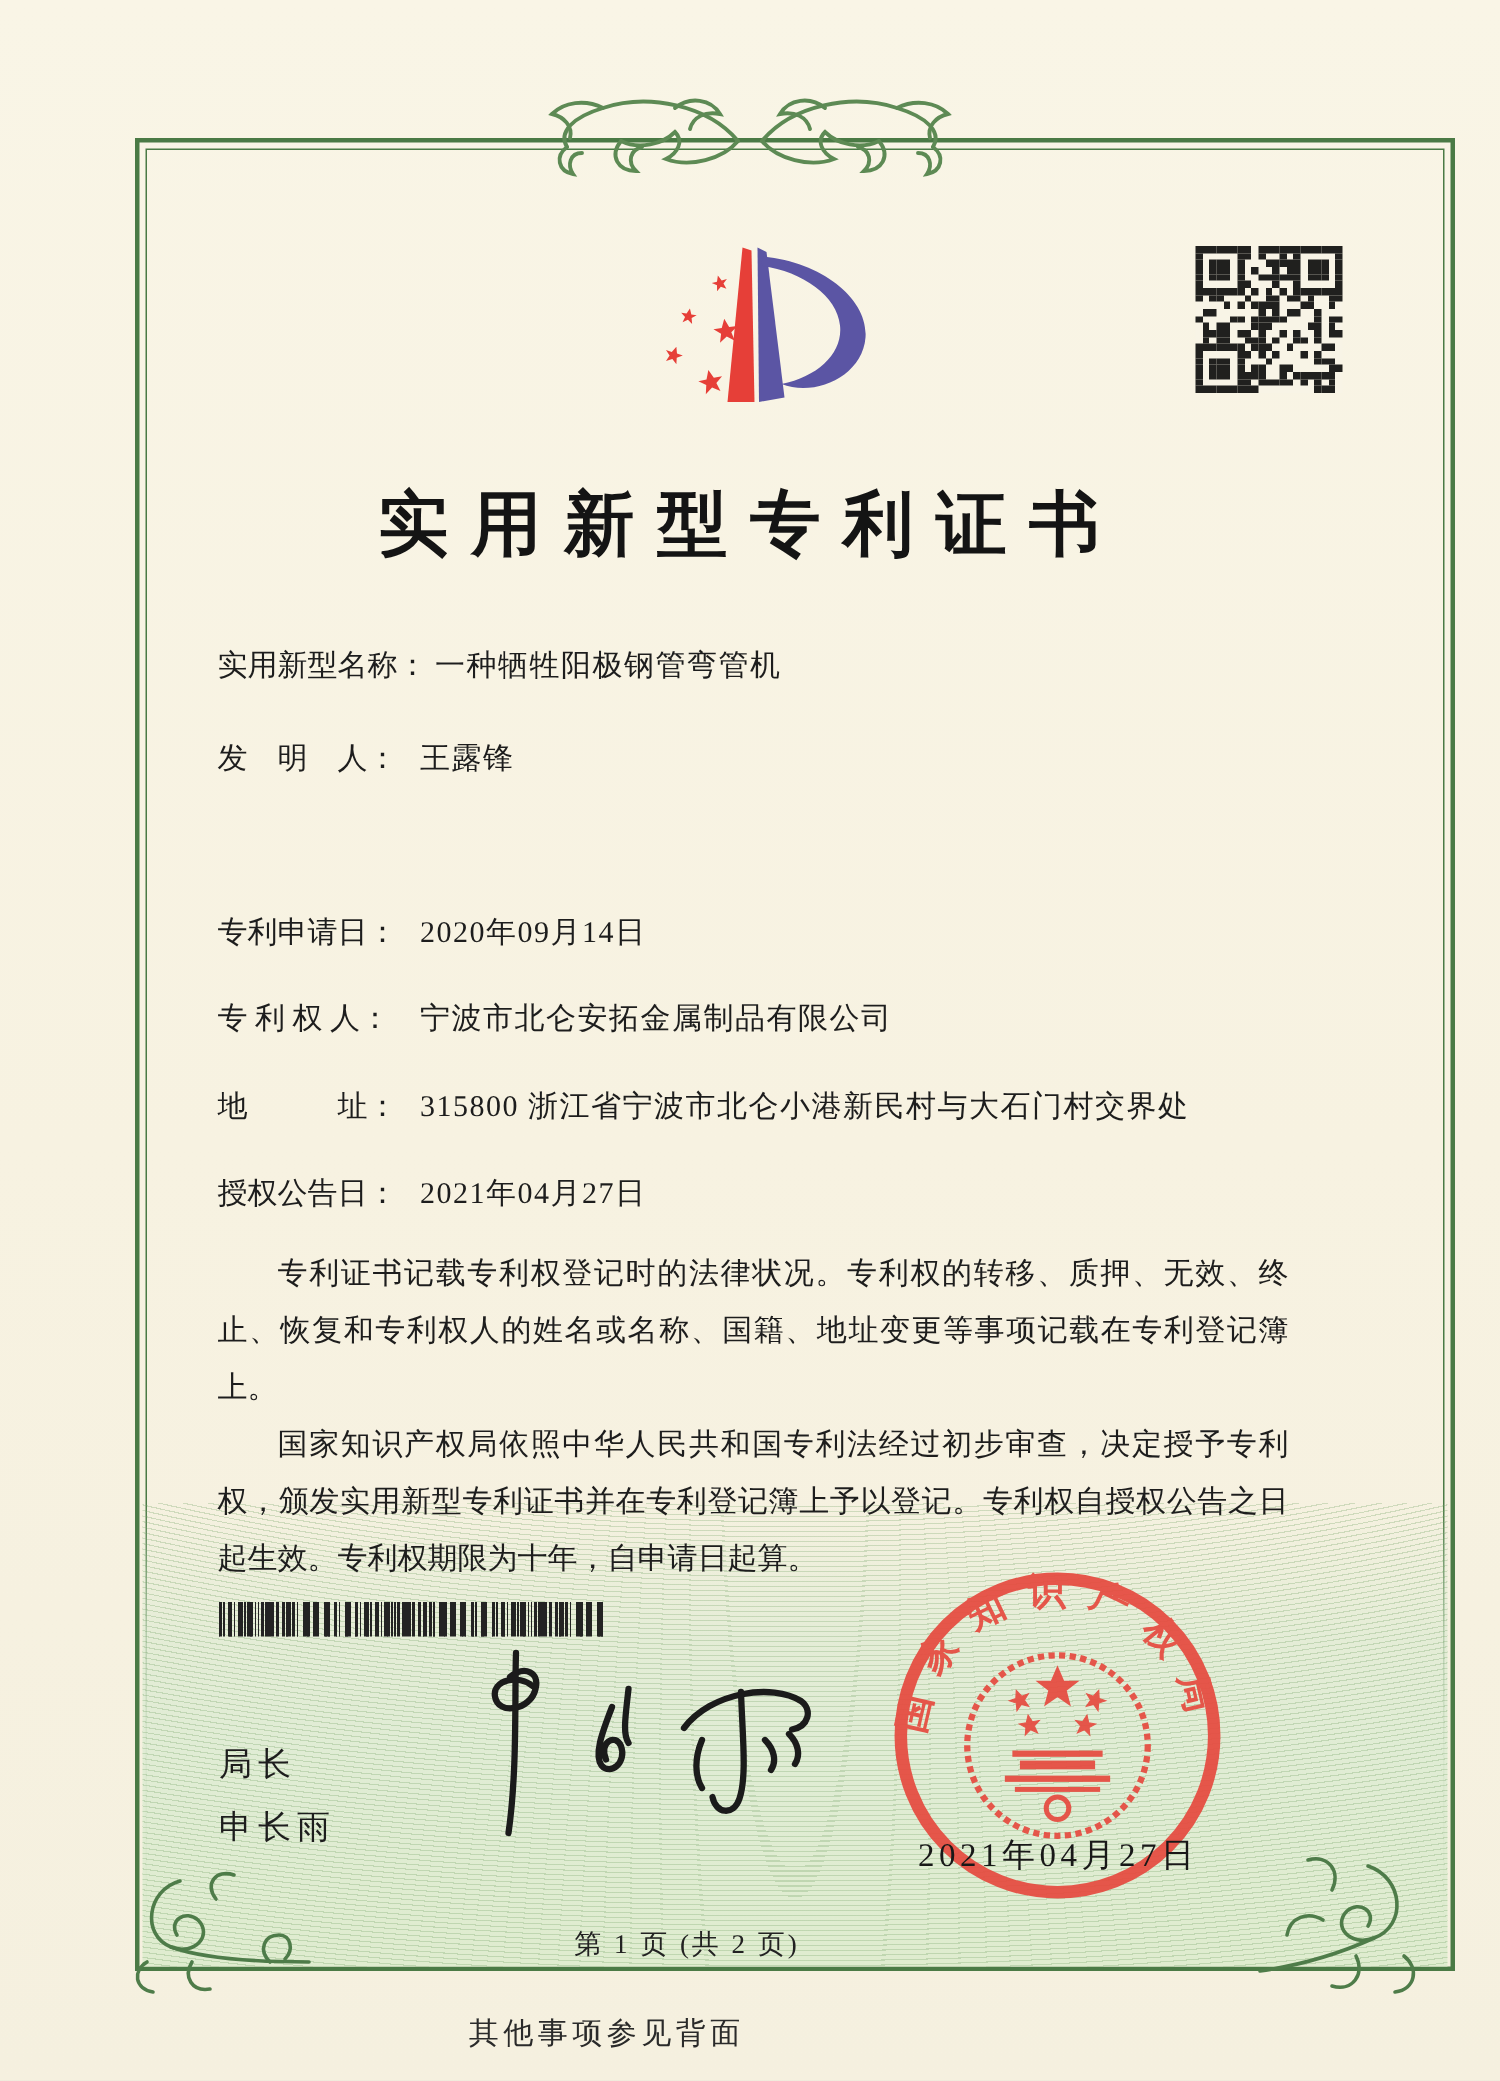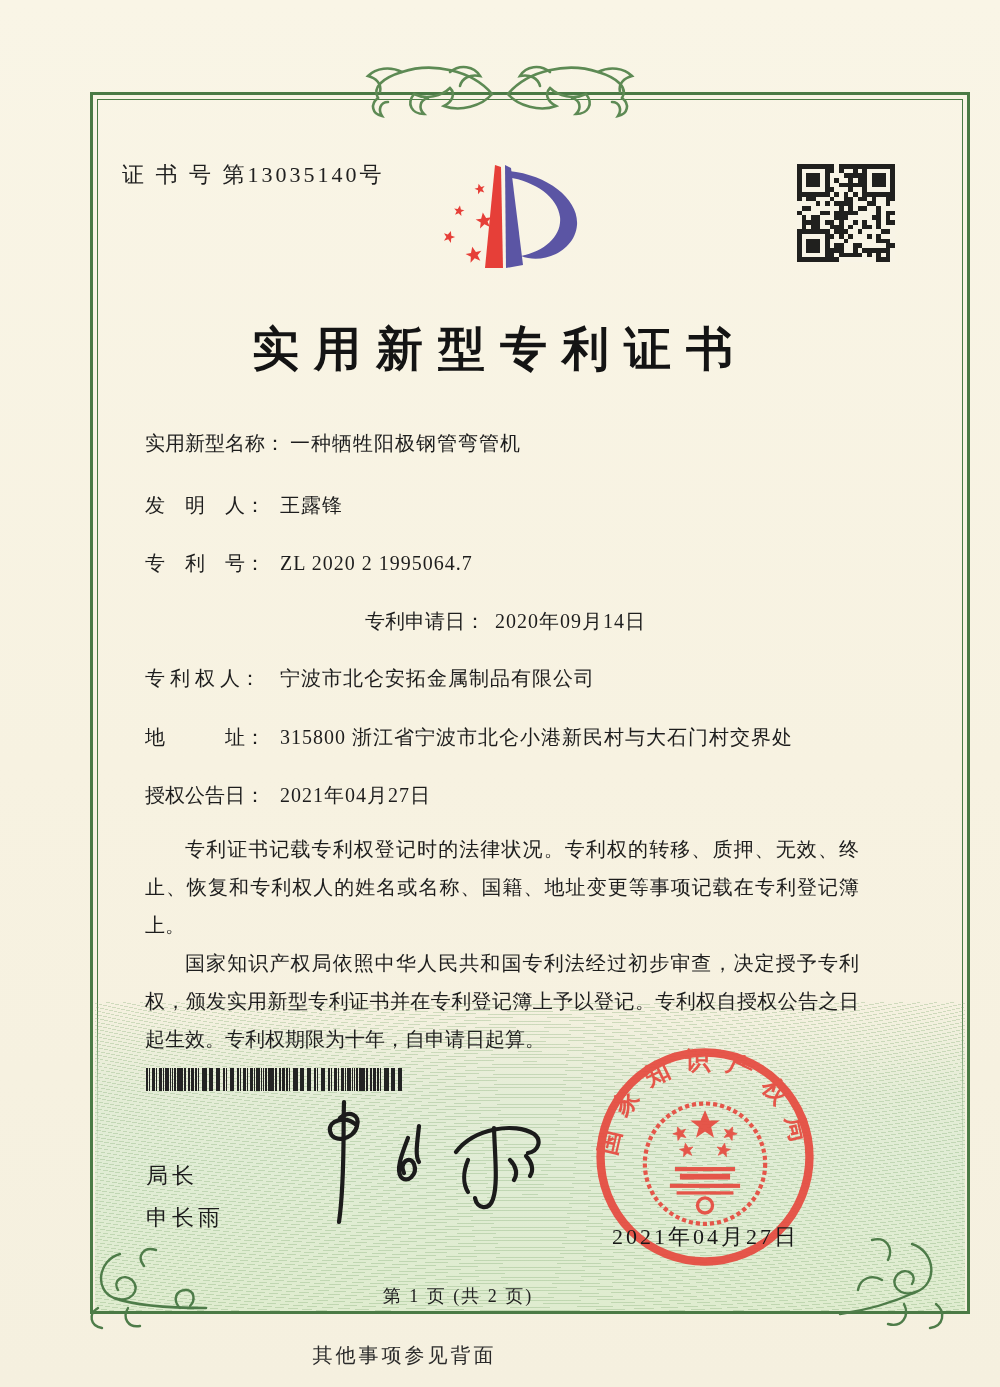--- a/index.html
+++ b/index.html
@@ -137,21 +137,20 @@
     <g fill="none" stroke="#4e7c49" stroke-width="2.4" stroke-linecap="round" transform="translate(118,0) scale(-1,1)">
       <path d="M40,10 C16,18 14,50 36,58 C52,64 64,50 54,40 C46,33 34,40 40,50"></path>
       <path d="M36,58 C58,68 84,76 112,80"></path>
       <path d="M16,70 C6,78 8,92 22,94"></path>
       <path d="M48,70 C42,82 50,94 64,90"></path>
       <path d="M64,26 C58,14 66,2 80,6"></path>
       <path d="M70,46 C80,40 92,44 94,56"></path>
     </g>
   </svg>
 
-  <div class="cert-no">证 书 号 第13035140号</div>
 
   <svg class="logo" viewBox="0 0 170 128">
     <defs>
       <path id="star" d="M0,-10 L2.94,-3.09 L9.51,-3.09 L4.05,1.18 L5.88,8.09 L0,4 L-5.88,8.09 L-4.05,1.18 L-9.51,-3.09 L-2.94,-3.09 Z"></path>
     </defs>
     <g fill="#e63f38">
       <use href="#star" transform="translate(55,34) scale(0.55) rotate(-15)"></use>
       <use href="#star" transform="translate(34,56) scale(0.55) rotate(10)"></use>
       <use href="#star" transform="translate(59,66) scale(0.85) rotate(-8)"></use>
       <use href="#star" transform="translate(24,82) scale(0.62) rotate(18)"></use>
@@ -611,25 +610,21 @@
   <div class="title">实用新型专利证书</div>
 
   <div class="field-row" style="top:430px;">
     <span class="lbl">实用新型名称：</span>
     <span class="val">一种牺牲阳极钢管弯管机</span>
   </div>
   <div class="field-row" style="top:492px;">
     <span class="lbl">发　明　人：</span>
     <span class="val">王露锋</span>
   </div>
-  <div class="field-row" style="top:550px;">
-    <span class="lbl">专　利　号：</span>
-    <span class="val">ZL 2020 2 1995064.7</span>
-  </div>
-  <div class="field-row" style="top:608px;text-align:center;">
+  <div class="field-row" style="top:608px;">
     <span class="lbl">专利申请日：</span>
     <span class="val">2020年09月14日</span>
   </div>
   <div class="field-row" style="top:665px;">
     <span class="lbl">专 利 权 人：</span>
     <span class="val">宁波市北仑安拓金属制品有限公司</span>
   </div>
   <div class="field-row" style="top:724px;">
     <span class="lbl">地　　　址：</span>
     <span class="val">315800 浙江省宁波市北仑小港新民村与大石门村交界处</span>

